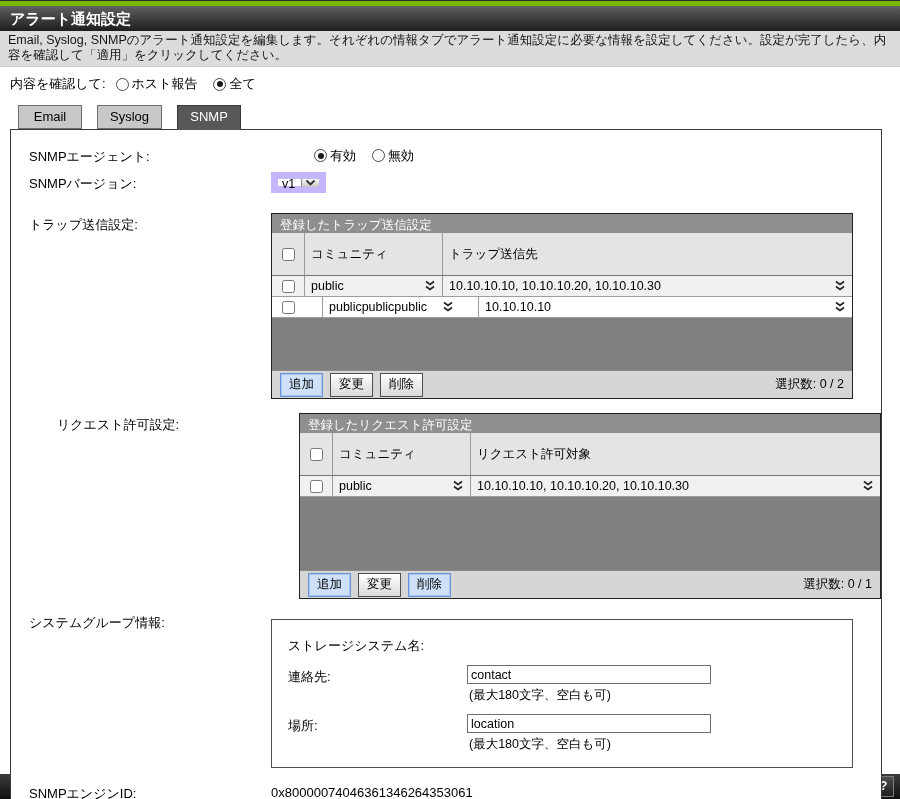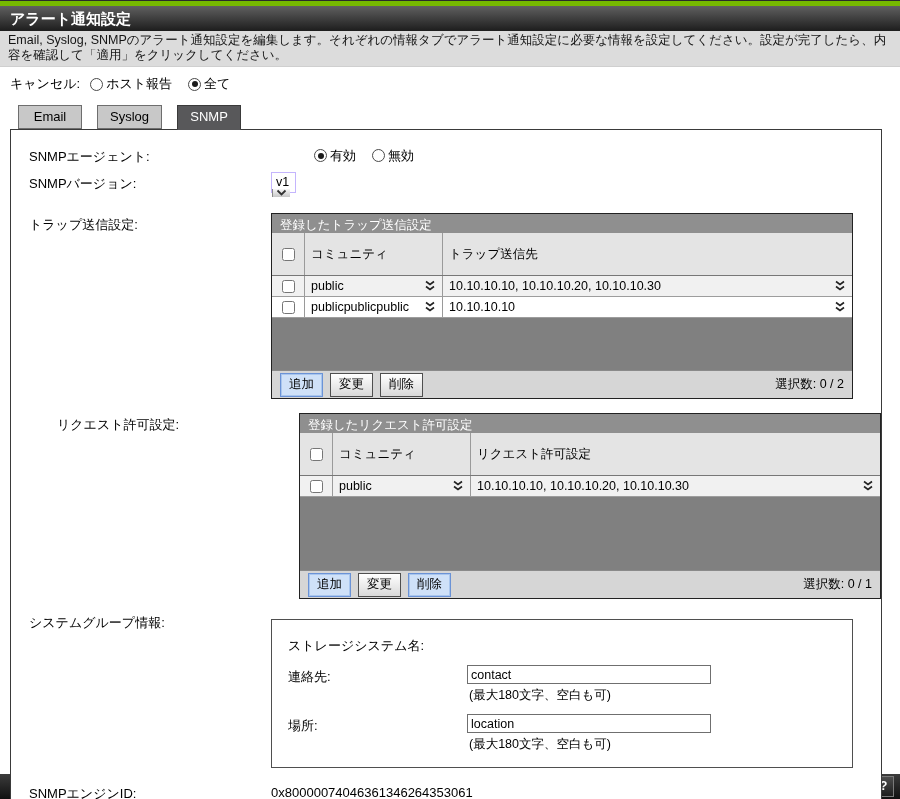--- a/index.html
+++ b/index.html
@@ -47,37 +47,37 @@
   .panel {
     margin: 0 18px 0 10px; border: 1px solid #3a3a3a; background: #fff;
     position: relative; z-index: 1; padding: 15px 0 6px;
   }
   .form-row { display: flex; margin-left: 18px; }
   .form-label { width: 242px; flex: none; padding-top: 3px; }
   .mb6 { margin-bottom: 6px; gap: 43px; } .mb8 { margin-bottom: 20px; }
   .mb12 { margin-bottom: 12px; justify-content: flex-end; } .mb14 { margin-bottom: 14px; }
   
   .fake-select {
-    display: inline-flex; align-items: flex-start; border: 1px solid #c4b5fd;
-    background: #fff; height: 21px; flex-direction: column;
+    display: inline-flex; align-items: center; border: 7px solid #c4b5fd;
+    background: #fff; height: 21px;
   }
   .sel-text { padding: 2px 6px 0 4px; font-size: 12.5px; min-width: 22px; }
   .sel-btn {
     width: 18px; display: flex; align-items: center; justify-content: center;
     background: linear-gradient(#f7f7f7, #c7c7c7); border-left: 1px solid #8a8a8a;
   }
   
   .tbl { width: 582px; border: 1px solid #222; background: #fff; }
   .tbl-title { background: #8f8f8f; color: #fff; font-size: 12.5px; padding: 3px 8px 2px; height: 19px; }
   .tbl-head { display: flex; background: #e4e4e4; height: 43px; border-bottom: 1px solid #777; }
   .col-check { width: 32px; flex: none; display: flex; align-items: center; justify-content: center; }
   .col-a { width: 138px; flex: none; border-left: 1px solid #9a9a9a; display: flex; align-items: center; padding: 0 6px; font-size: 12.5px; }
   .col-b { flex: 1; border-left: 1px solid #9a9a9a; display: flex; align-items: center; padding: 0 6px; font-size: 12.5px; }
   .tbl-row { display: flex; height: 21px; border-bottom: 1px solid #9d9d9d; background: #f1f1f1; }
-  .tbl-row.alt { background: #ffffff; }
+  .tbl-row.alt { background: #ffffff; gap: 18px; }
   .chev { margin-left: auto; flex: none; display: inline-flex; }
   .tbl-filler { background: #808080; }
   .fill-a { height: 52px; } .fill-b { height: 73px; }
   .tbl-footer {
     background: #d6d6d6; border-top: 1px solid #8a8a8a; height: 28px;
     display: flex; align-items: center; padding: 0 8px;
   }
   .btn {
     background: linear-gradient(#ffffff, #d9d9d9); border: 1px solid #4f4f4f;
     font-size: 12.5px; font-family: inherit; padding: 2px 8px 3px; margin-right: 7px;
@@ -114,21 +114,21 @@
 
 <div class="top-green"></div>
 <div class="title-bar">
   <span>アラート通知設定</span>
 </div>
 <div class="desc">
   <span>Email, Syslog, SNMPのアラート通知設定を編集します。それぞれの情報タブでアラート通知設定に必要な情報を設定してください。設定が完了したら、内容を確認して「適用」をクリックしてください。</span>
 </div>
 
 <div class="alert-row">
-  <span class="lbl">キャンセル:</span>
+  <span class="lbl">内容を確認して:</span>
   <span class="radio-group">
     <span class="radio-opt">
       <span class="radio"></span>
       <span>ホスト報告</span>
     </span>
     <span class="radio-opt">
       <span class="radio checked"></span>
       <span>全て</span>
     </span>
   </span>
@@ -237,21 +237,21 @@
 
   <div class="form-row mb12">
     <div class="form-label">リクエスト許可設定:</div>
     <div class="tbl">
       <div class="tbl-title">登録したリクエスト許可設定</div>
       <div class="tbl-head">
         <div class="col-check">
             <input type="checkbox" style="">
           </div>
         <div class="col-a">コミュニティ</div>
-        <div class="col-b">リクエスト許可設定</div>
+        <div class="col-b">リクエスト許可対象</div>
       </div>
       <div class="tbl-row">
         <div class="col-check">
             <input type="checkbox" style="">
           </div>
         <div class="col-a">
           <span>public</span>
           <span class="chev">
             <svg width="12" height="12" viewBox="0 0 12 12">
                 <path d="M2 1.5 L6 4.5 L10 1.5" fill="none" stroke="#222" stroke-width="1.6"></path>

